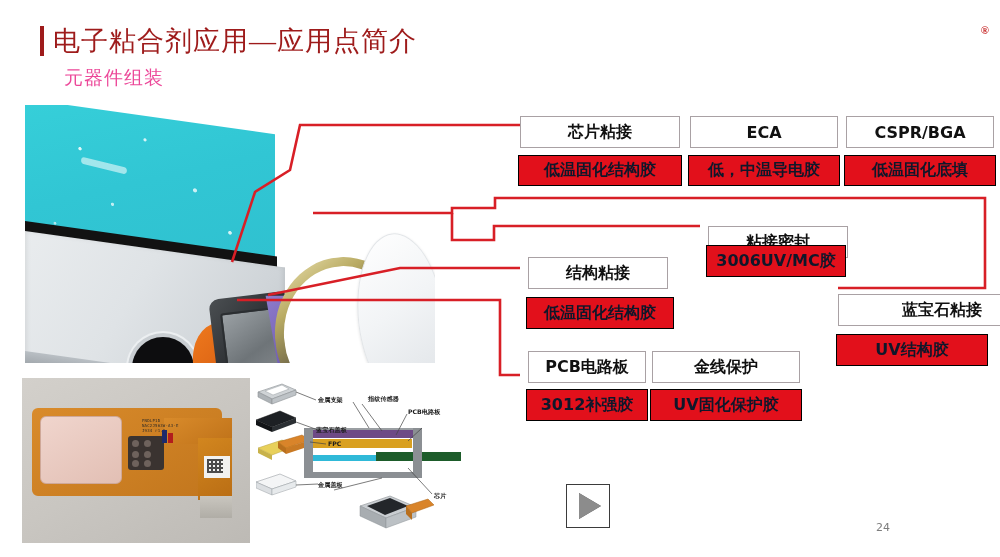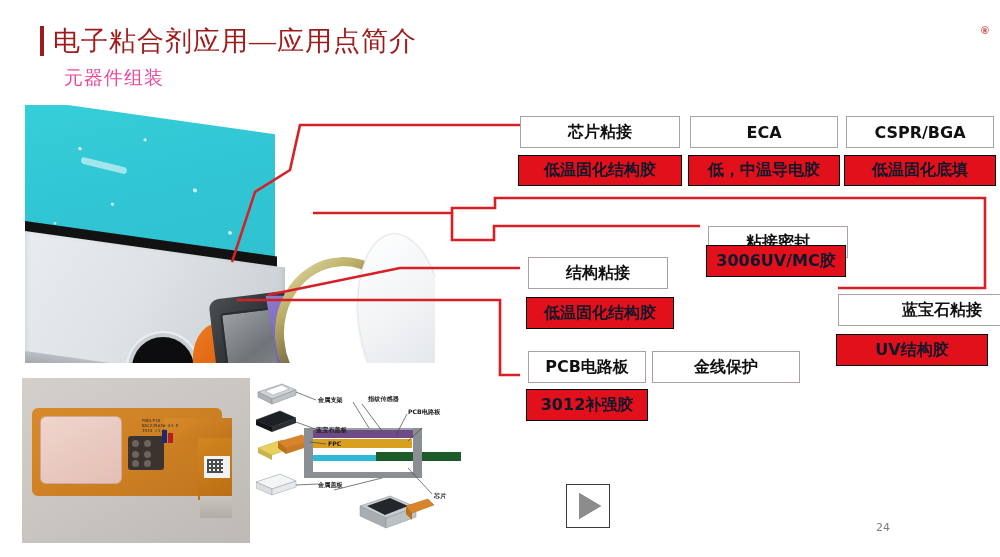--- a/index.html
+++ b/index.html
@@ -373,20 +373,21 @@
   <div class="lbl white" style="left:528px;top:257px;width:140px;height:32px;">结构粘接</div>
   <div class="lbl red" style="left:526px;top:297px;width:148px;height:32px;">低温固化结构胶</div>
 
   <div class="lbl white" style="left:838px;top:294px;width:176px;height:32px;padding-left:32px;">蓝宝石粘接</div>
   <div class="lbl red" style="left:836px;top:334px;width:152px;height:32px;">UV结构胶</div>
 
   <div class="lbl white" style="left:528px;top:351px;width:118px;height:32px;">PCB电路板</div>
   <div class="lbl red" style="left:526px;top:389px;width:122px;height:32px;">3012补强胶</div>
 
   <div class="lbl white" style="left:652px;top:351px;width:148px;height:32px;">金线保护</div>
+  <div class="lbl red" style="left:650px;top:389px;width:152px;height:32px;">UV固化保护胶</div>
 
   <div class="play-box">
     <div class="play-tri"></div>
   </div>
 
   <div class="page-num">24</div>
 
 </div>
 
 </body></html>

